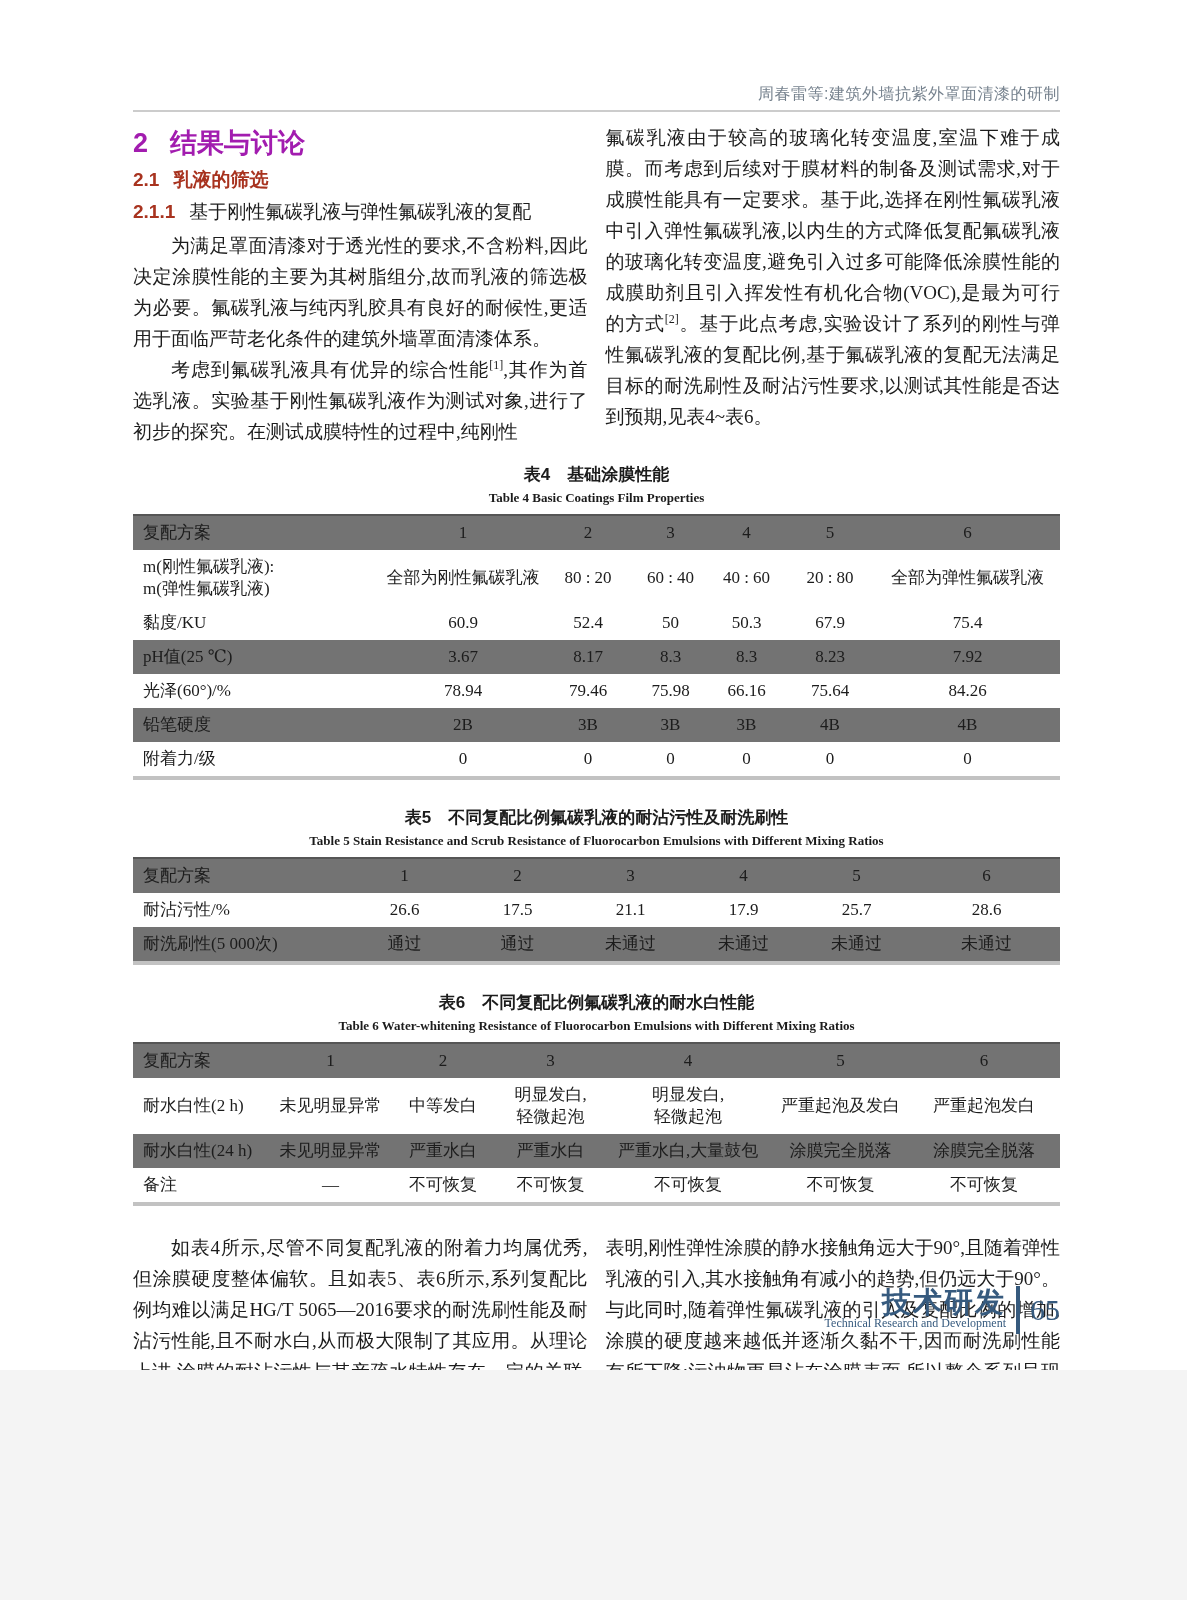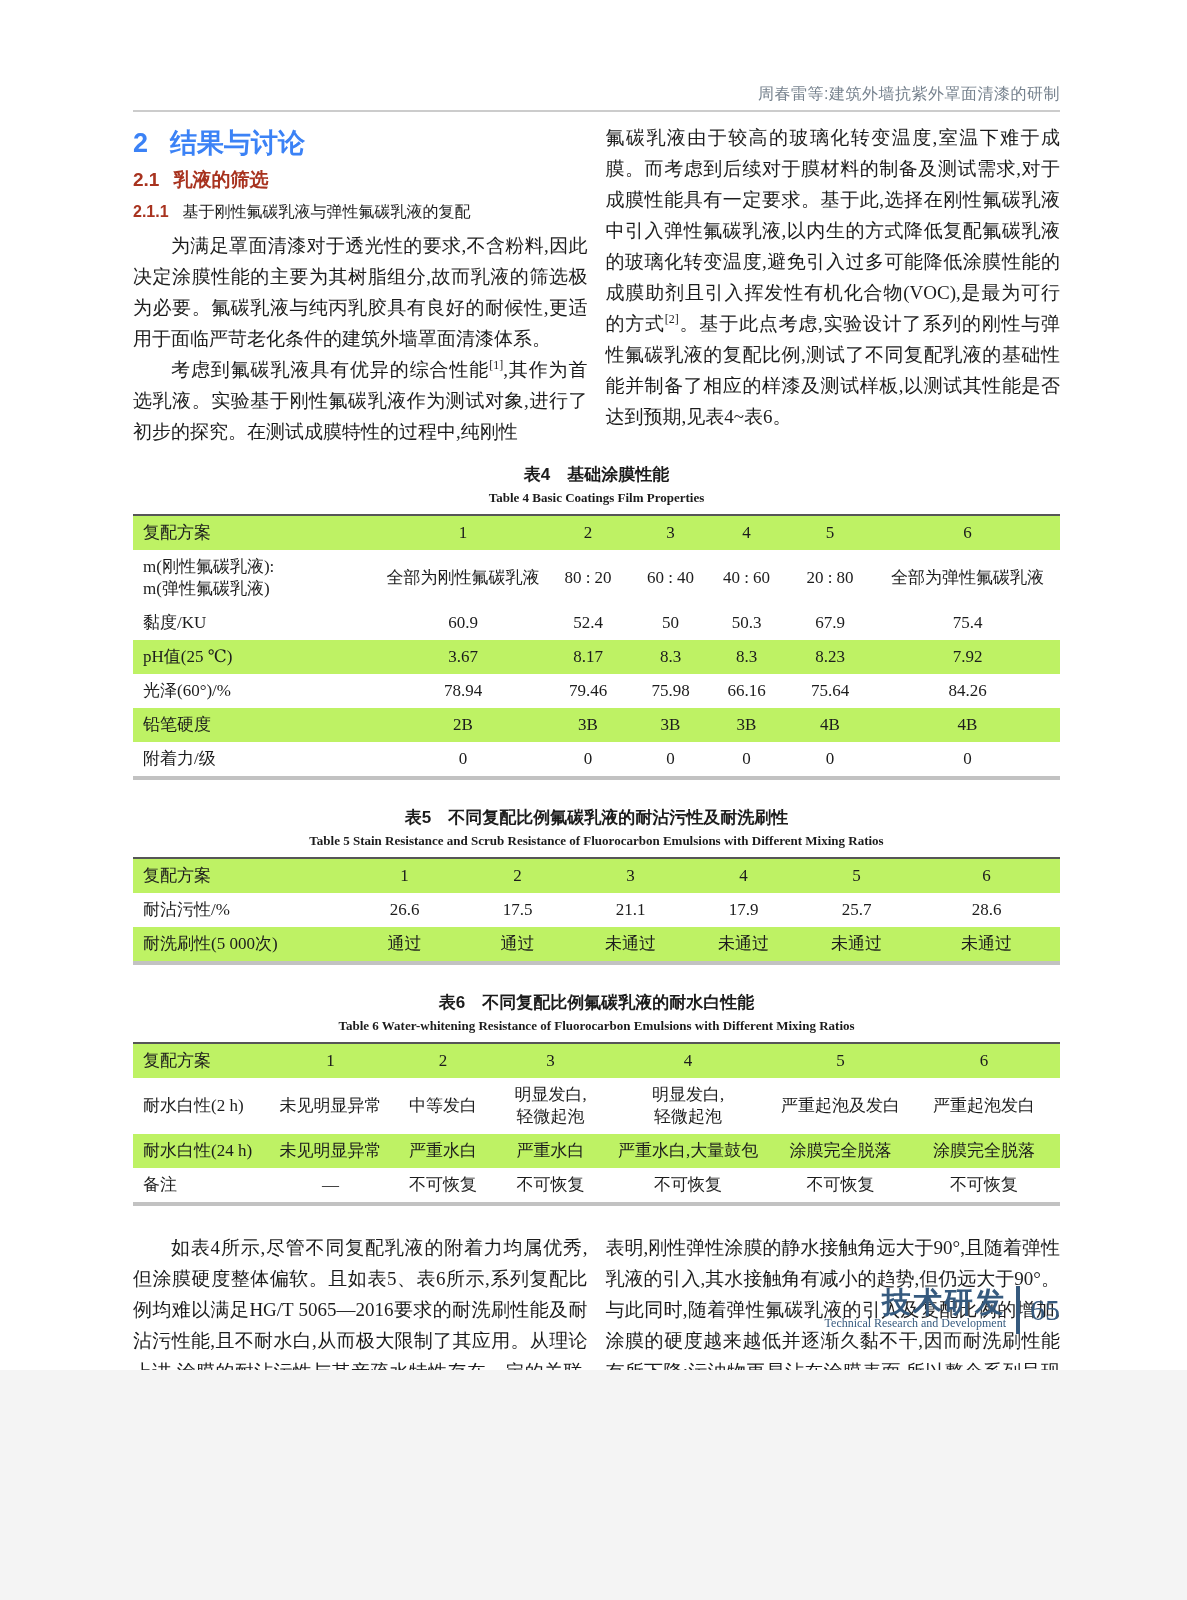--- a/index.html
+++ b/index.html
@@ -7,45 +7,45 @@
     width:1187px;height:1370px;position:relative;background:#ffffff;
     box-sizing:border-box;padding:84px 127px 0 133px;overflow:hidden;
     font-family:"Liberation Serif","DejaVu Serif",serif;color:#1c1c1c;
   }
   
   .header-note{text-align:right;font-size:16px;color:#76828e;
     font-family:"Liberation Sans","DejaVu Sans",sans-serif;letter-spacing:.5px;}
   .header-rule{border-bottom:2px solid #cccccc;margin-top:5px;}
   
   .h1{margin:16px 0 10px;font-family:"Liberation Sans","DejaVu Sans",sans-serif;
-    font-weight:bold;font-size:27px;color:#3b82f6;line-height:30px;}
+    font-weight:bold;font-size:27px;color:#a21caf;line-height:30px;}
   .h1 .num{margin-right:22px;}
   .h2{margin:0 0 8px;font-family:"Liberation Sans","DejaVu Sans",sans-serif;
     font-weight:bold;font-size:19px;color:#a8331f;line-height:24px;}
   .h2 .num{margin-right:14px;}
-  .h3{margin:0 0 6px;font-size:16px;line-height:24px;font-family:"Liberation Sans","DejaVu Sans",sans-serif;}
+  .h3{margin:0 0 6px;font-size:19px;line-height:24px;font-family:"Liberation Sans","DejaVu Sans",sans-serif;}
   .h3 .num{color:#a8331f;margin-right:14px;font-weight:bold;}
   .h3 .ttl{color:#1c1c1c;font-family:"Liberation Serif","DejaVu Serif",serif;}
   
   .twocol{display:flex;gap:18px;}
   .col{flex:1;min-width:0;}
   .rightpad{padding-top:10px;}
   p.body{font-size:19px;line-height:31px;text-align:justify;margin:0;text-indent:2em;}
   p.body.cont{text-indent:0;}
   sup{font-size:12px;line-height:0;}
   
   .cap-zh{text-align:center;font-family:"Liberation Sans","DejaVu Sans",sans-serif;
     font-weight:bold;font-size:17px;margin:16px 0 4px;}
   .cap-en{text-align:center;font-weight:bold;font-size:13px;margin:0 0 8px;}
   table.dt{width:100%;border-collapse:collapse;table-layout:fixed;
     border-top:2px solid #565656;border-bottom:4px solid #c2c2c2;font-size:17px;}
   table.dt td{padding:6px 3px;text-align:center;vertical-align:middle;
     white-space:pre-line;line-height:22px;}
   table.dt td.lbl{text-align:left;padding-left:10px;}
-  tr.pink{background:#bef264;}
+  tr.pink{background:#737373;}
   
   .footer{position:absolute;right:127px;bottom:36px;display:flex;align-items:center;color:#365a7e;}
   .f-left{text-align:right;margin-right:10px;}
   .f-zh{font-family:"Liberation Sans","DejaVu Sans",sans-serif;font-weight:bold;
     font-size:29px;line-height:26px;letter-spacing:2px;}
   .f-en{font-size:12px;line-height:16px;}
   .f-bar{width:4px;height:48px;background:#365a7e;margin-right:10px;}
   .f-num{font-size:30px;}
   .gap28{height:26px;}
 </style>
@@ -65,21 +65,21 @@
       <div class="h2">
         <span class="num">2.1</span><span>乳液的筛选</span>
       </div>
       <div class="h3">
         <span class="num">2.1.1</span><span class="ttl">基于刚性氟碳乳液与弹性氟碳乳液的复配</span>
       </div>
       <p class="body">为满足罩面清漆对于透光性的要求,不含粉料,因此决定涂膜性能的主要为其树脂组分,故而乳液的筛选极为必要。氟碳乳液与纯丙乳胶具有良好的耐候性,更适用于面临严苛老化条件的建筑外墙罩面清漆体系。</p>
       <p class="body"><span>考虑到氟碳乳液具有优异的综合性能</span><sup>[1]</sup><span>,其作为首选乳液。实验基于刚性氟碳乳液作为测试对象,进行了初步的探究。在测试成膜特性的过程中,纯刚性</span></p>
     </div>
     <div class="col rightpad">
-      <p class="body cont"><span>氟碳乳液由于较高的玻璃化转变温度,室温下难于成膜。而考虑到后续对于膜材料的制备及测试需求,对于成膜性能具有一定要求。基于此,选择在刚性氟碳乳液中引入弹性氟碳乳液,以内生的方式降低复配氟碳乳液的玻璃化转变温度,避免引入过多可能降低涂膜性能的成膜助剂且引入挥发性有机化合物(VOC),是最为可行的方式</span><sup>[2]</sup><span>。基于此点考虑,实验设计了系列的刚性与弹性氟碳乳液的复配比例,测试了不同复配乳液的基础性能并制备了相应的样漆及测试样板,以测试其性能是否达到预期,见表4~表6。</span></p>
+      <p class="body cont"><span>氟碳乳液由于较高的玻璃化转变温度,室温下难于成膜。而考虑到后续对于膜材料的制备及测试需求,对于成膜性能具有一定要求。基于此,选择在刚性氟碳乳液中引入弹性氟碳乳液,以内生的方式降低复配氟碳乳液的玻璃化转变温度,避免引入过多可能降低涂膜性能的成膜助剂且引入挥发性有机化合物(VOC),是最为可行的方式</span><sup>[2]</sup><span>。基于此点考虑,实验设计了系列的刚性与弹性氟碳乳液的复配比例,基于氟碳乳液的复配无法满足目标的耐洗刷性及耐沾污性要求,以测试其性能是否达到预期,见表4~表6。</span></p>
     </div>
   </div>
 
   <div>
     <div class="cap-zh">表4　基础涂膜性能</div>
     <div class="cap-en">Table 4   Basic Coatings Film Properties</div>
     <table class="dt">
       <colgroup>
         <col style="width:250px">
           <col style="width:160px">

